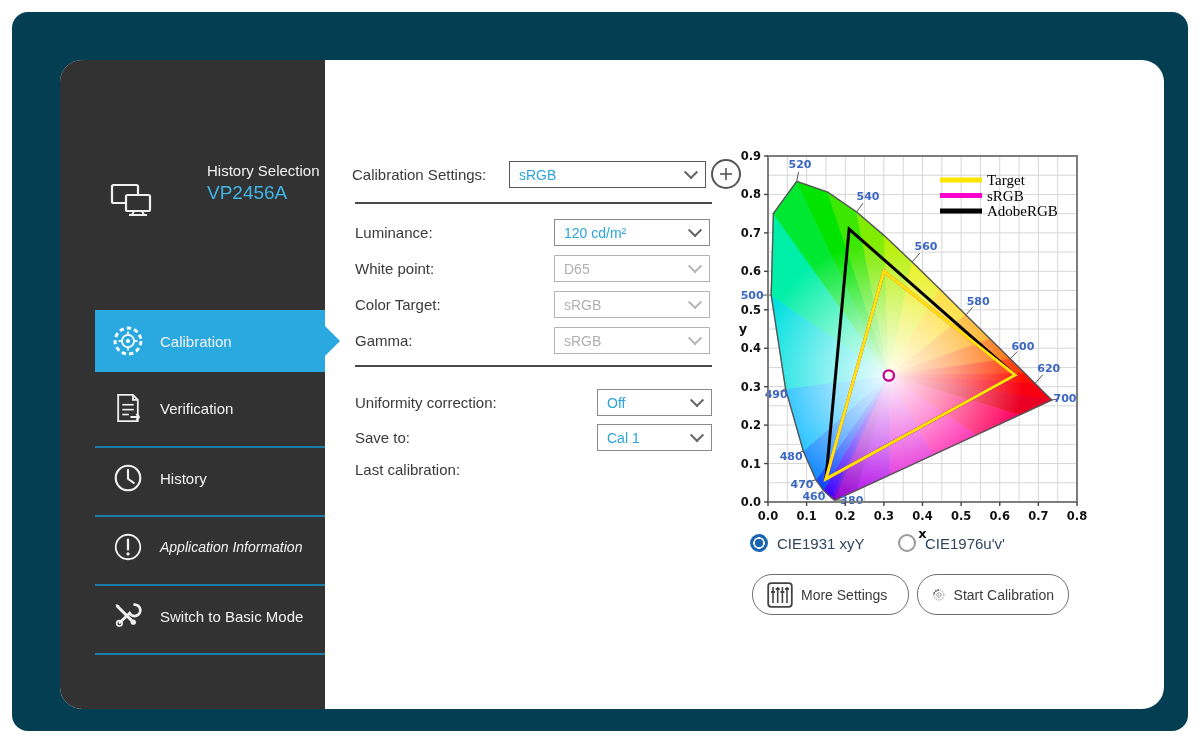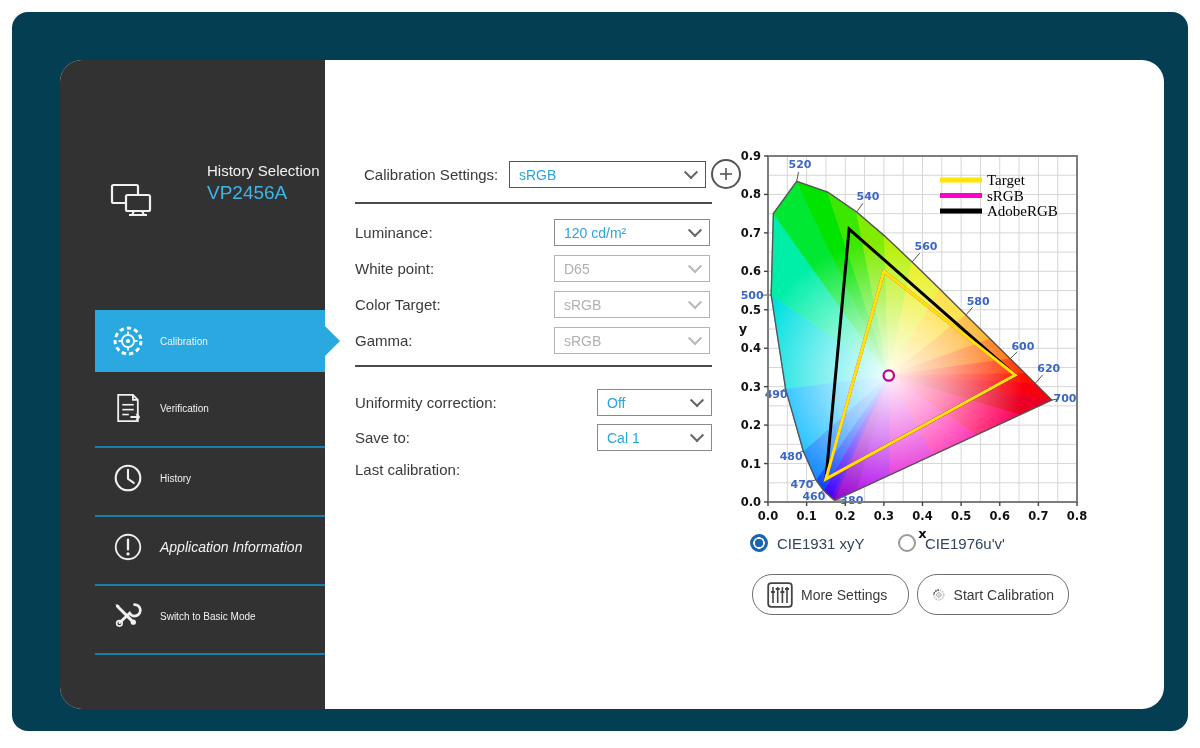--- a/index.html
+++ b/index.html
@@ -7,21 +7,21 @@
   .teal-frame{position:absolute;left:12px;top:12px;width:1176px;height:719px;background:#033e52;border-radius:16px;}
   .panel{position:absolute;left:48px;top:48px;width:1104px;height:649px;background:#ffffff;border-radius:22px;}
   
   .sidebar{position:absolute;left:0;top:0;width:265px;height:649px;background:#323232;border-radius:22px 0 0 22px;}
   .device{position:absolute;left:47px;top:100px;width:210px;}
   .device-icon{position:absolute;left:2px;top:16px;}
   .device-title{position:absolute;left:100px;top:2px;color:#f2f2f2;font-size:15px;white-space:nowrap;}
   .device-model{position:absolute;left:100px;top:22px;color:#3fb6e8;font-size:19px;white-space:nowrap;}
   .sitem{position:absolute;left:0;width:265px;height:62px;display:flex;align-items:center;cursor:pointer;}
   .sitem .sicon{position:absolute;left:49px;width:38px;height:38px;display:flex;align-items:center;justify-content:center;}
-  .sitem .slabel{position:absolute;left:100px;color:#f2f2f2;font-size:10px;white-space:nowrap;}
+  .sitem .slabel{position:absolute;left:100px;color:#f2f2f2;font-size:15px;white-space:nowrap;}
   .sitem.active{left:35px;width:230px;background:#29a9e0;}
   .sitem.active .sicon{left:14px;}
   .sitem.active .slabel{left:65px;}
   .sitem.active .arrow{position:absolute;right:-15px;width:0;height:0;border-top:15px solid transparent;border-bottom:15px solid transparent;border-left:15px solid #29a9e0;}
   .ssep{position:absolute;left:35px;width:230px;height:2px;background:#1b7da9;}
   
   .flabel{position:absolute;color:#3a3a3a;font-size:15px;white-space:nowrap;}
   .dd{position:absolute;height:27px;background:#fff;border:1px solid #8a8a8a;display:flex;align-items:center;justify-content:space-between;padding:0 9px;box-sizing:border-box;cursor:pointer;}
   .dd .ddtext{font-size:14px;color:#2aa4dc;white-space:nowrap;}
   .dd .chev{width:8px;height:8px;border-right:2px solid #666;border-bottom:2px solid #666;transform:rotate(45deg) translate(-2px,-2px);}
@@ -124,21 +124,21 @@
               <path d="M9 10 L26 27" stroke="#f0f0f0" stroke-width="3.6" stroke-linecap="round"></path>
               <path d="M6.5 7.5 L11.5 9 L10 13 Z" fill="#f0f0f0"></path>
               <circle cx="28.5" cy="29.5" r="3.2" fill="#f0f0f0"></circle>
             </svg>
           </span>
           <span class="slabel">Switch to Basic Mode</span>
         </div>
         <div class="ssep" style="top:593px;"></div>
       </aside>
 
-      <span class="flabel" style="left:304px;top:106px;">Calibration Settings:</span>
+      <span class="flabel" style="left:292px;top:106px;">Calibration Settings:</span>
       <span class="dd main" style="left:449px;top:101px;width:197px;">
         <span class="ddtext">sRGB</span>
         <span class="chev"></span>
       </span>
       <span class="plus-btn" style="left:651px;top:99px;">
         <svg width="16" height="16" viewBox="0 0 16 16">
             <line x1="8" y1="2" x2="8" y2="14" stroke="#555" stroke-width="1.6"></line>
             <line x1="2" y1="8" x2="14" y2="8" stroke="#555" stroke-width="1.6"></line>
           </svg>
       </span>

